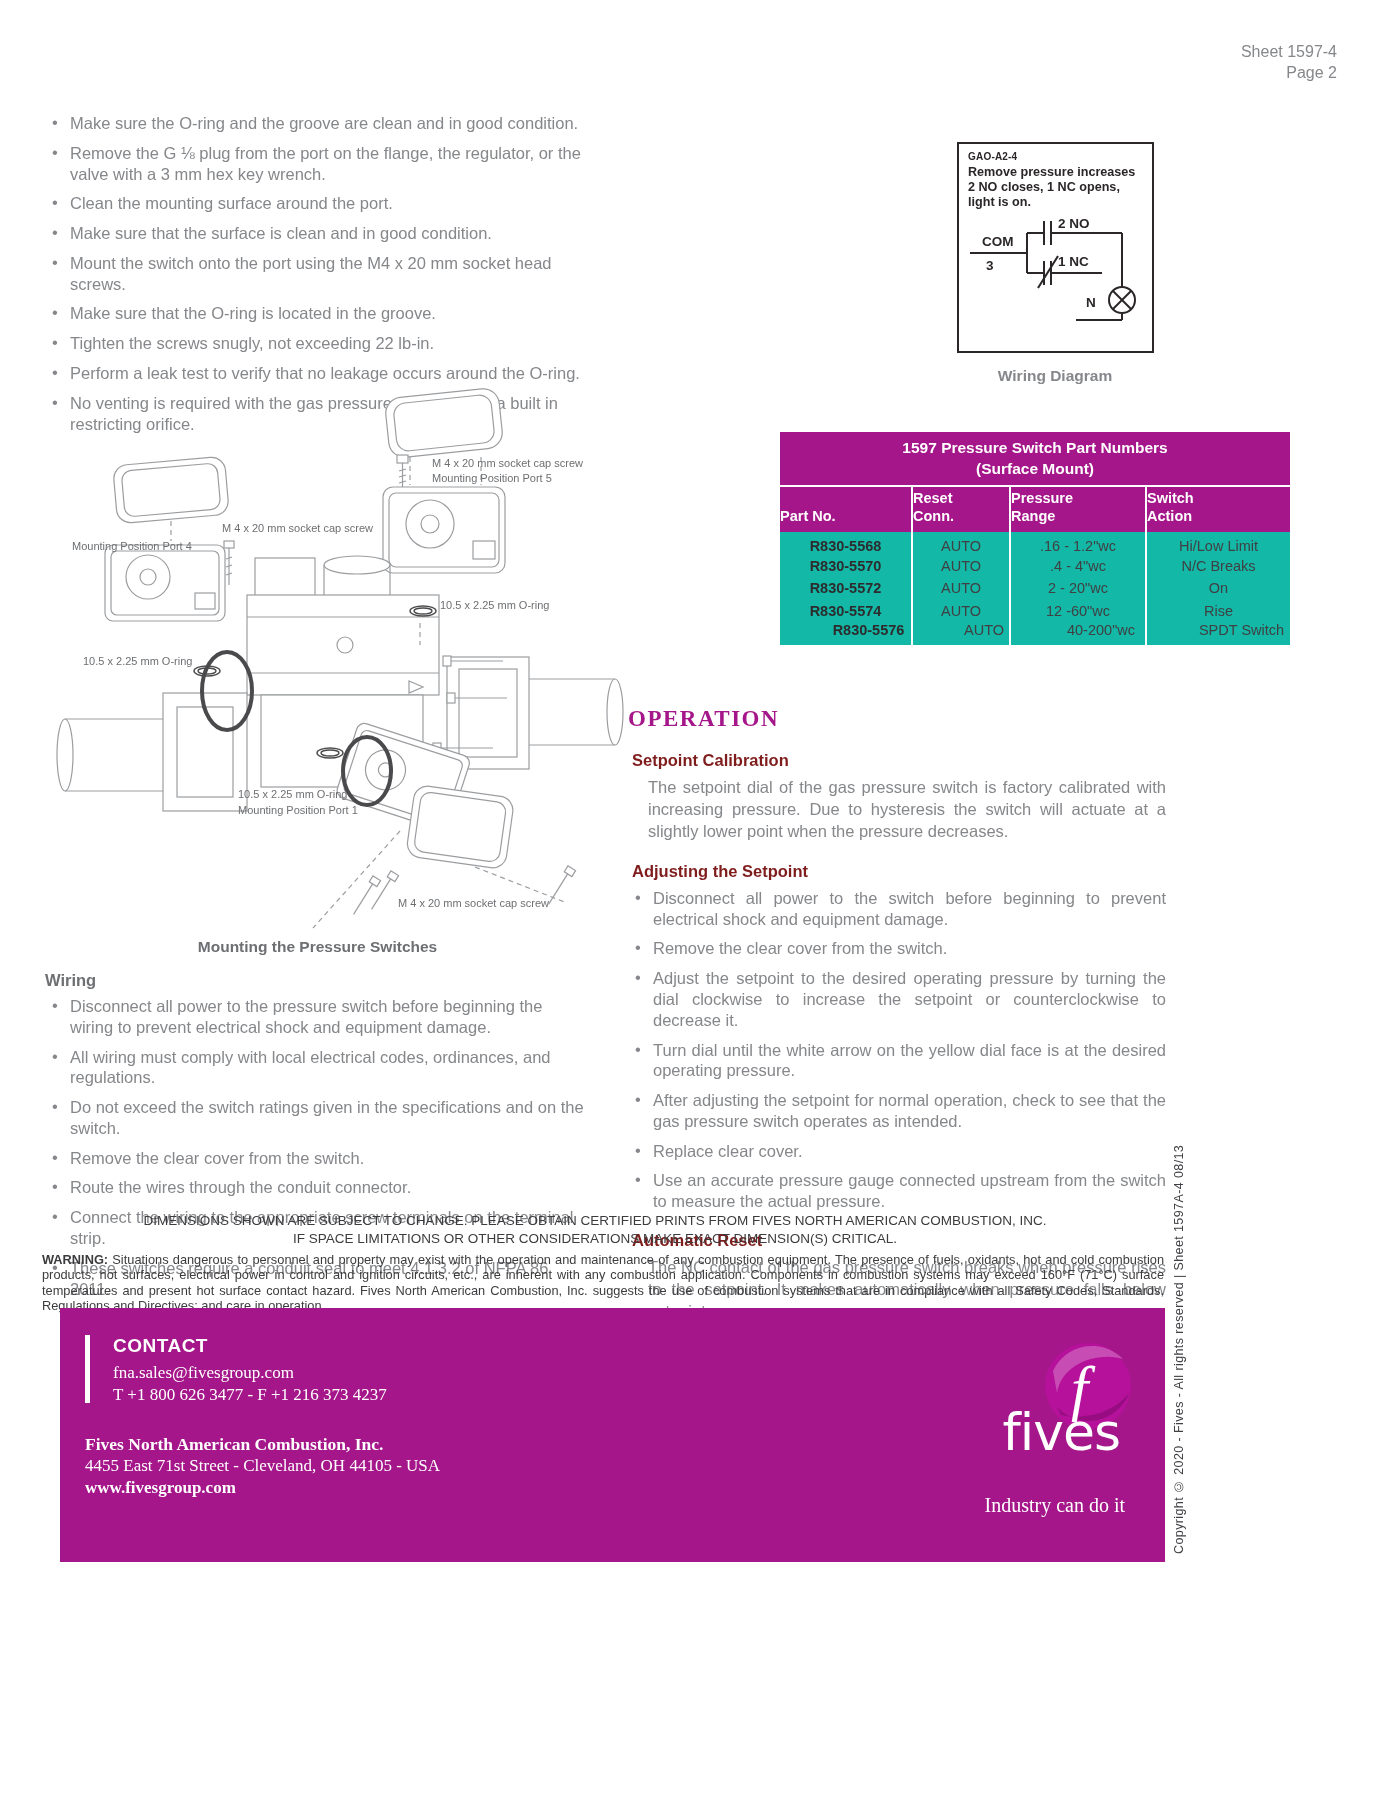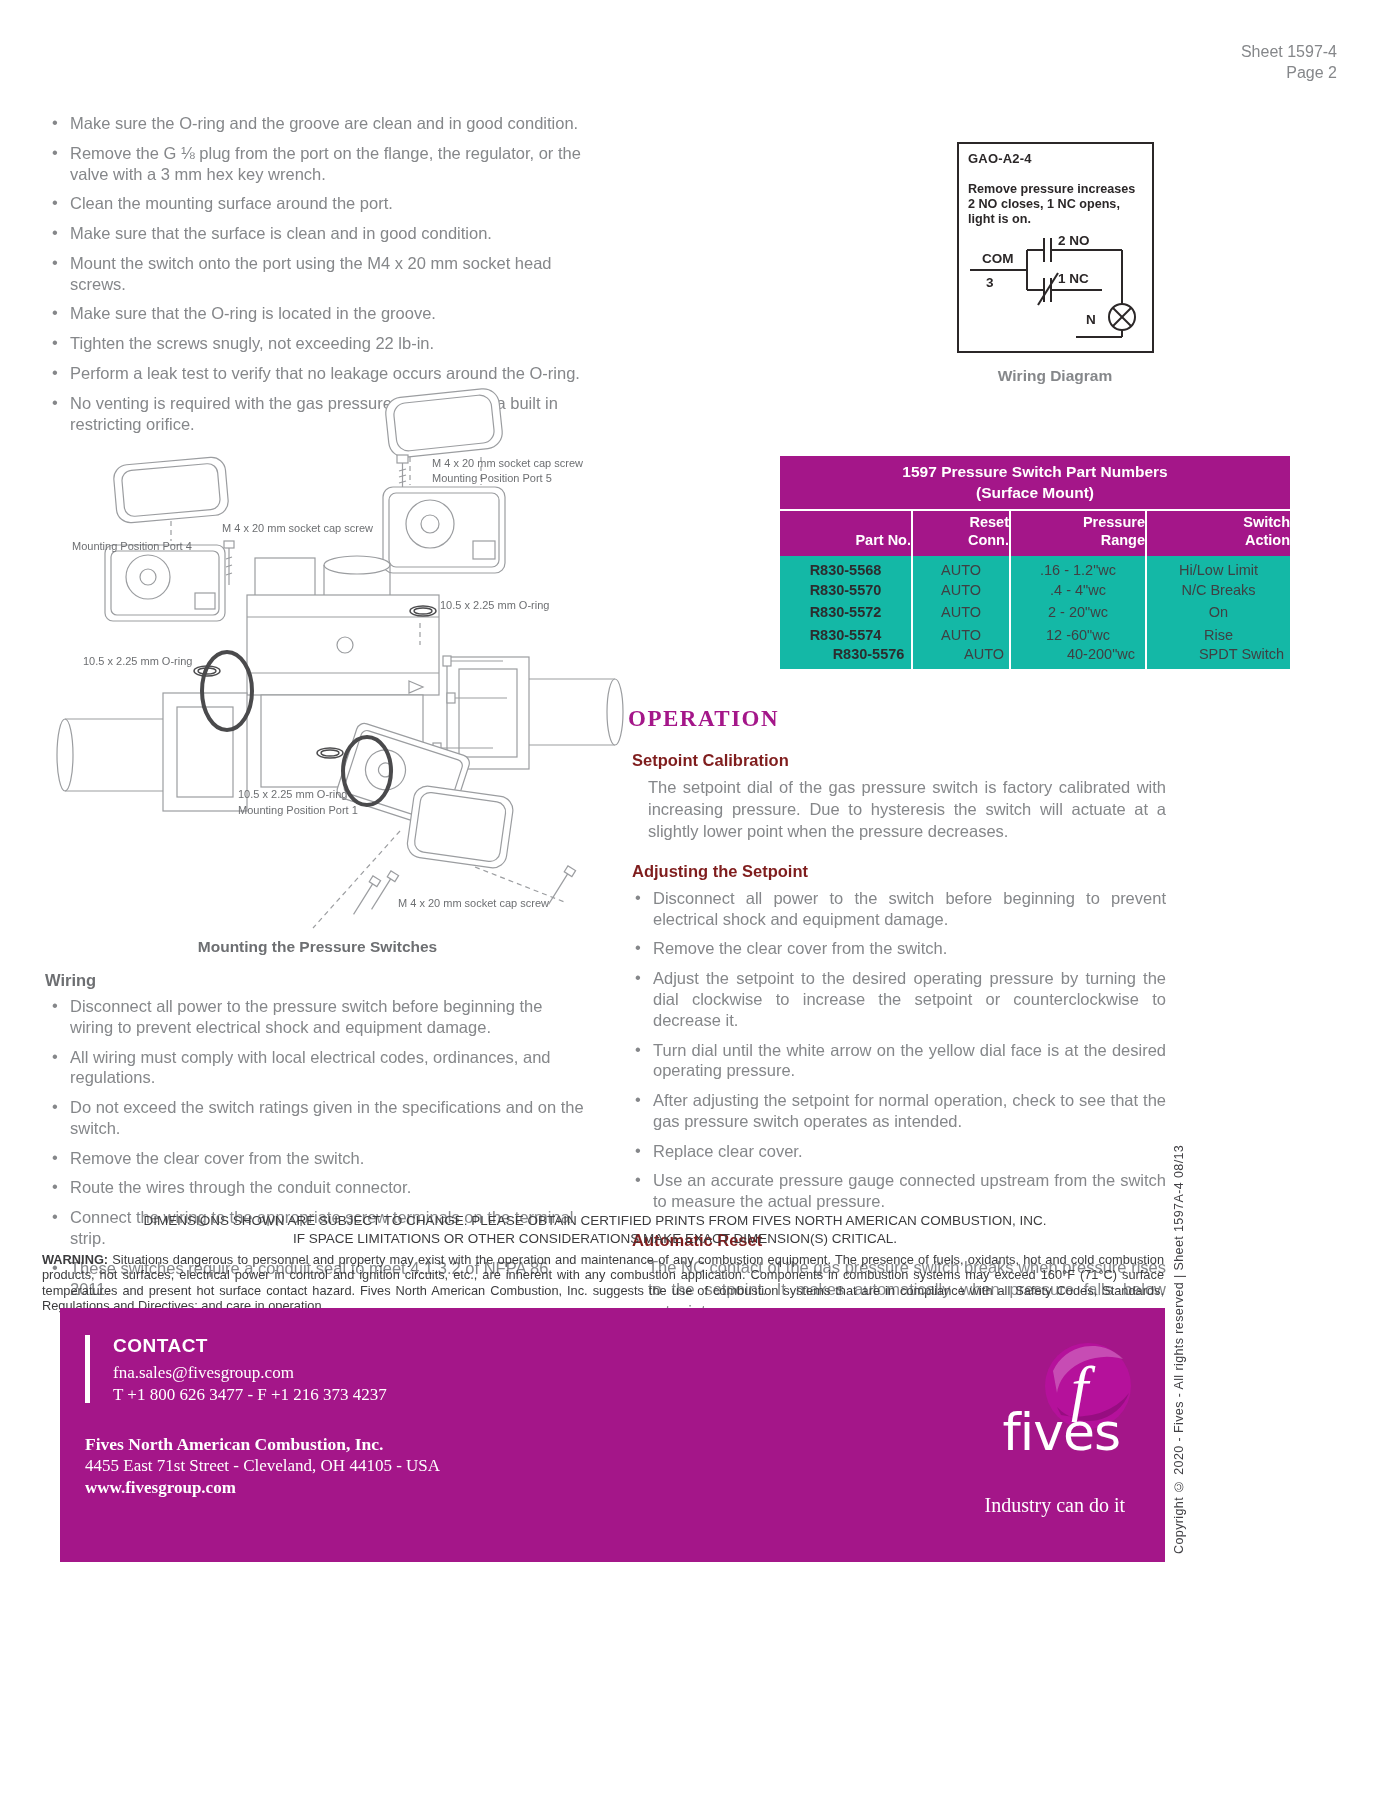--- a/index.html
+++ b/index.html
@@ -15,31 +15,31 @@
   ul.bullets { list-style:none; }
   ul.bullets li { position:relative; padding-left:25px; margin-bottom:9px;
     font-size:16.5px; line-height:1.26; color:#85878a; }
   ul.bullets li::before { content:"\2022"; position:absolute; left:7px; top:-1px; }
   ul.bullets li.mt { margin-top:5px; }
   ul.justify li { text-align:justify; }
   .left-col { position:absolute; left:45px; top:113px; width:545px; }
   
   .wiring-box { position:absolute; left:957px; top:142px; width:197px; height:211px;
     border:2px solid #2b2728; background:#fff; padding:7px 8px 0 9px; color:#2b2728; }
-  .wiring-box .model { font-size:13px; font-weight:bold; letter-spacing:.2px; margin-bottom:16px; }
+  .wiring-box .model { font-size:10px; font-weight:bold; letter-spacing:.2px; margin-bottom:3px; }
   .wiring-box .desc { font-size:12.6px; line-height:1.18; font-weight:bold; }
   .wiring-caption { position:absolute; left:930px; top:367px; width:250px; text-align:center;
     font-size:15.5px; font-weight:bold; color:#85878a; }
   
-  table.parts { position:absolute; left:780px; top:456px; width:510px;
+  table.parts { position:absolute; left:780px; top:432px; width:510px;
     border-collapse:collapse; table-layout:fixed;border-radius:28px; }
   table.parts th.title { background:#a41689; color:#fff; font-size:15.5px; font-weight:bold;
     text-align:center; height:54px; line-height:1.35; border-bottom:2px solid #fff; }
   table.parts th.col { background:#a41689; color:#fff; font-size:14.5px; font-weight:bold;
-    text-align:right; height:46px; vertical-align:bottom; padding-bottom:7px; line-height:1.25;
+    text-align:left; height:46px; vertical-align:bottom; padding-bottom:7px; line-height:1.25;
     border-left:2px solid #fff; }
   table.parts th.col:first-child { border-left:none; }
   table.parts td { background:#14b8a6; color:#3f4043; font-size:14.5px; text-align:center;
     height:22.5px; border-left:2px solid #fff; line-height:1; }
   table.parts td:first-child { border-left:none; font-weight:bold; color:#2c2c2e; }
   table.parts tr.first td { padding-top:6px; }
   table.parts tr.last td { padding-bottom:6px;padding-left:46px; }
   
   .diagram { position:absolute; left:45px; top:383px; }
   .diagram text { font-family:"Liberation Sans",sans-serif; font-size:11px; fill:#6d6f72; }

